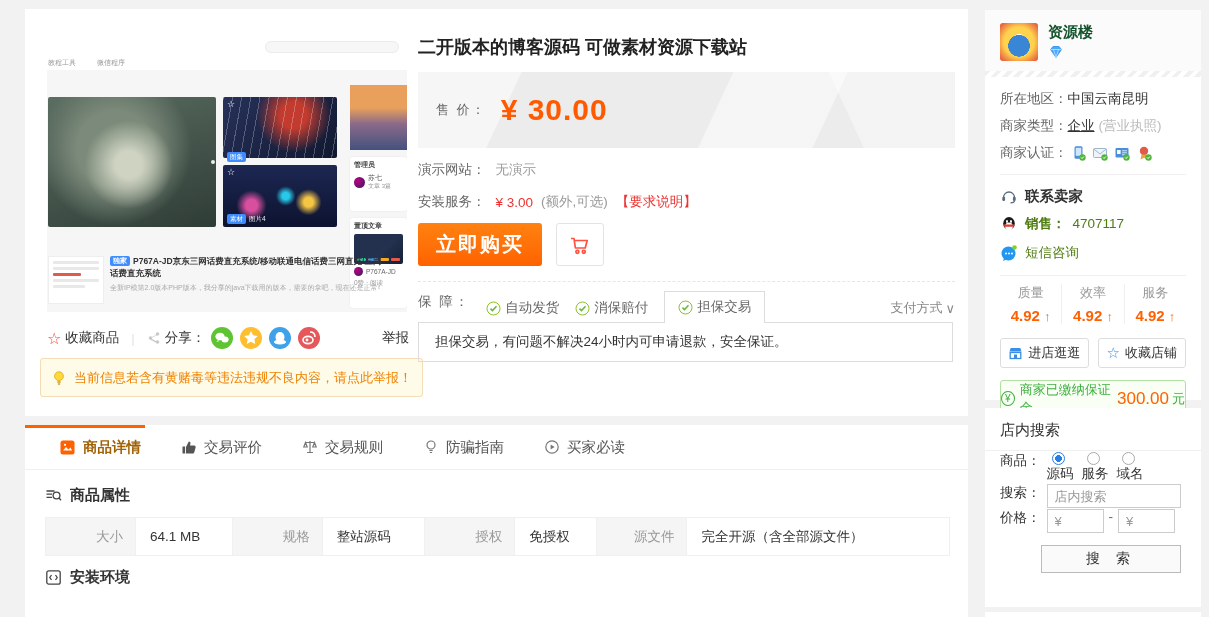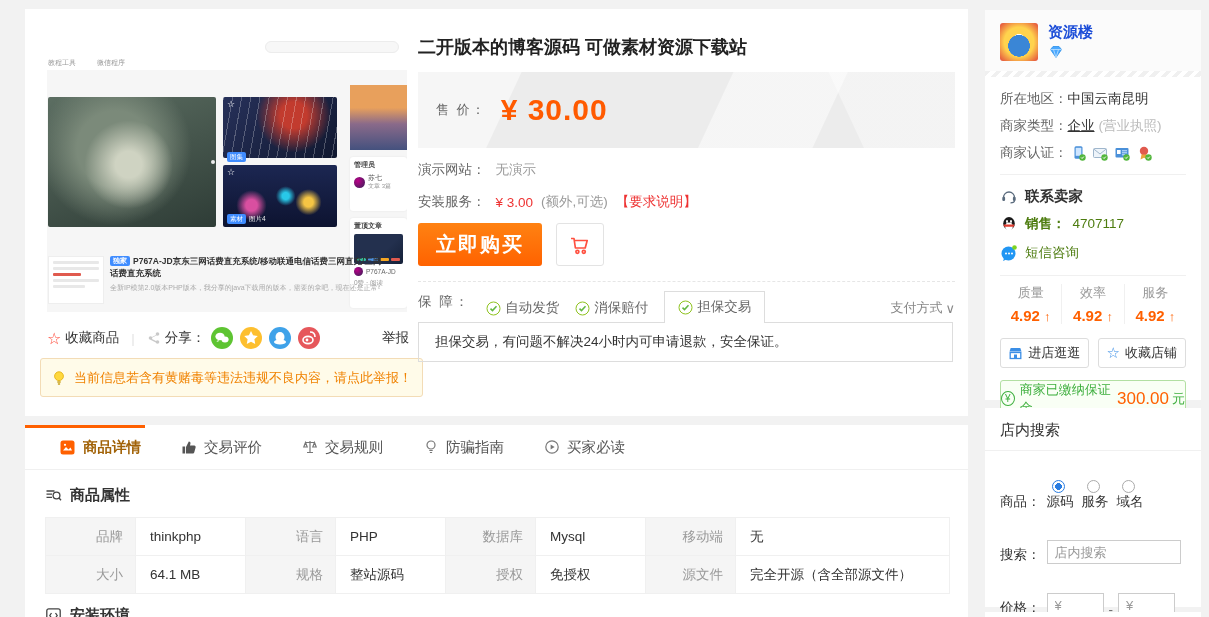--- a/index.html
+++ b/index.html
@@ -108,21 +108,21 @@
   
   #side-seller { left:985px; top:10px; width:216px; height:390px; }
   #side-search { left:985px; top:408px; width:216px; height:199px; }
   #side-stub { left:985px; top:612px; width:216px; height:5px; }
   .sp { padding:0 15px; }
   .s-head { background:#fbfbfb; padding:13px 15px 10px; display:flex; gap:10px; }
   .s-avatar { width:38px; height:38px; border-radius:3px; flex:none;
     background: radial-gradient(circle at 50% 60%, #3a86d6 0 36%, rgba(0,0,0,0) 37%),
                 radial-gradient(circle at 50% 42%, #fff 0 17%, rgba(0,0,0,0) 18%),
                 radial-gradient(circle at 50% 50%, #ffd34d 0 55%, #e2483c); }
-  .s-name { font-size:15px; font-weight:bold; color:#1d4ed8; }
+  .s-name { font-size:15px; font-weight:bold; color:#14532d; }
   .wavy { height:6px; background:repeating-linear-gradient(135deg,#f0f0f0 0 4px,#fff 4px 8px); }
   .s-row { display:flex; align-items:center; font-size:13.5px; line-height:27px; color:#666; }
   .s-row .v { color:#333; }
   .s-row .u { text-decoration:underline; cursor:pointer; }
   .s-row .dim { color:#bbb; margin-left:4px; }
   .cert-icons { display:flex; gap:5px; margin-left:2px; }
   .s-div { border-top:1px solid #f0f0f0; margin:8px 15px; }
   .contact { display:flex; align-items:center; gap:7px; font-size:14.5px; font-weight:bold; color:#333; line-height:26px; }
   .c-row { display:flex; align-items:center; gap:7px; font-size:13.5px; color:#4d7c0f; line-height:29px; cursor:pointer; }
   .ratings { display:flex; margin-top:8px; }
@@ -132,21 +132,21 @@
   .rt .v { font-size:15px; font-weight:bold; color:#ff6000; margin-top:5px; }
   .rt .up { font-size:13px; }
   .shop-btns { display:flex; gap:9px; margin-top:14px; }
   .shop-btn { flex:1; height:30px; border:1px solid #ddd; border-radius:3px; background:#fff; display:flex; align-items:center; justify-content:center; gap:5px; font-size:13px; color:#333; cursor:pointer; font-family:inherit; }
   .star-blue { color:#3a8ee6; font-size:15px; }
   .deposit { margin:12px 15px 0; height:37px; border:1px solid #b2dfa2; background:#f9fff5; border-radius:3px; display:flex; align-items:center; justify-content:center; gap:3px; }
   .yen-ic { width:15px; height:15px; border:1px solid #3eaf3e; border-radius:50%; color:#3eaf3e; font-size:10px; line-height:13px; text-align:center; margin-right:2px; }
   .dep-txt { color:#3eaf3e; font-size:13px; }
   .dep-amt { color:#ff6000; font-size:17px; }
   .ss-title { height:43px; line-height:43px; padding-left:15px; font-size:15px; color:#333; border-bottom:1px solid #f0f0f0; }
-  .ss-row { display:flex; align-items:flex-end; margin-top:29px; font-size:13.5px; color:#333; }
+  .ss-row { display:flex; align-items:flex-start; margin-top:1px; font-size:13.5px; color:#333; }
   .ss-row .lbl { margin-right:6px; flex:none; }
   .radio { width:13px; height:13px; border-radius:50%; border:1px solid #aaa; margin-right:3px; flex:none; cursor:pointer; }
   .radio.on { border-color:#2a7de1; background:radial-gradient(circle, #2a7de1 0 42%, #fff 46%); }
   .ropt { display:flex; align-items:center; margin-right:8px; cursor:pointer;flex-direction:column; }
   .ss-input { height:24px; border:1px solid #ccc; font-size:13px; padding-left:7px; font-family:inherit; color:#333; }
   .ss-input::placeholder { color:#999; }
   .kw { width:134px; }
   .pr { width:57px; }
   .dash { margin:0 5px; color:#666; }
   .ss-btn { display:block; margin:12px 0 0 41px; width:140px; height:28px; background:#fafafa; border:1px solid #bbb; font-size:14px; letter-spacing:6px; color:#333; cursor:pointer; font-family:inherit; }
@@ -399,30 +399,20 @@
           <path d="M1.5 4h8M1.5 7.2h5.5M1.5 10.4h5.5"></path>
           <circle cx="11.5" cy="8.5" r="3.4"></circle>
           <path d="M14 11l2 2.2"></path>
         </g>
       </svg>
     <span>商品属性</span>
   </div>
 
   <table class="attr-table">
     <tbody>
-        <tr>
-      <td class="k">品牌</td>
-          <td class="v" style="width:110px;">thinkphp</td>
-      <td class="k">语言</td>
-          <td class="v" style="width:110px;">PHP</td>
-      <td class="k">数据库</td>
-          <td class="v" style="width:110px;">Mysql</td>
-      <td class="k">移动端</td>
-          <td class="v">无</td>
-    </tr>
     <tr>
       <td class="k">大小</td>
           <td class="v">64.1 MB</td>
       <td class="k">规格</td>
           <td class="v">整站源码</td>
       <td class="k">授权</td>
           <td class="v">免授权</td>
       <td class="k">源文件</td>
           <td class="v">完全开源（含全部源文件）</td>
     </tr>

